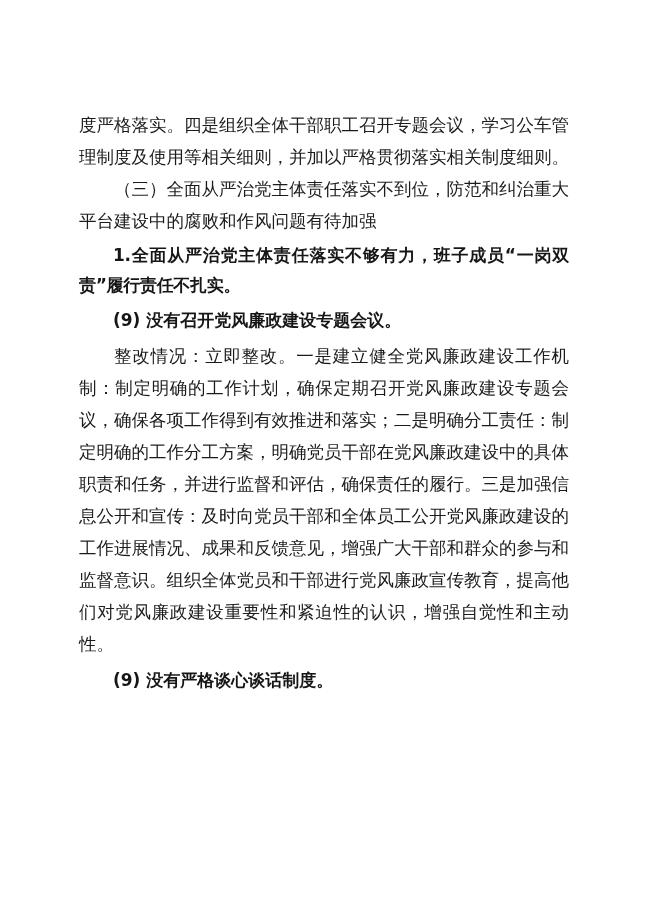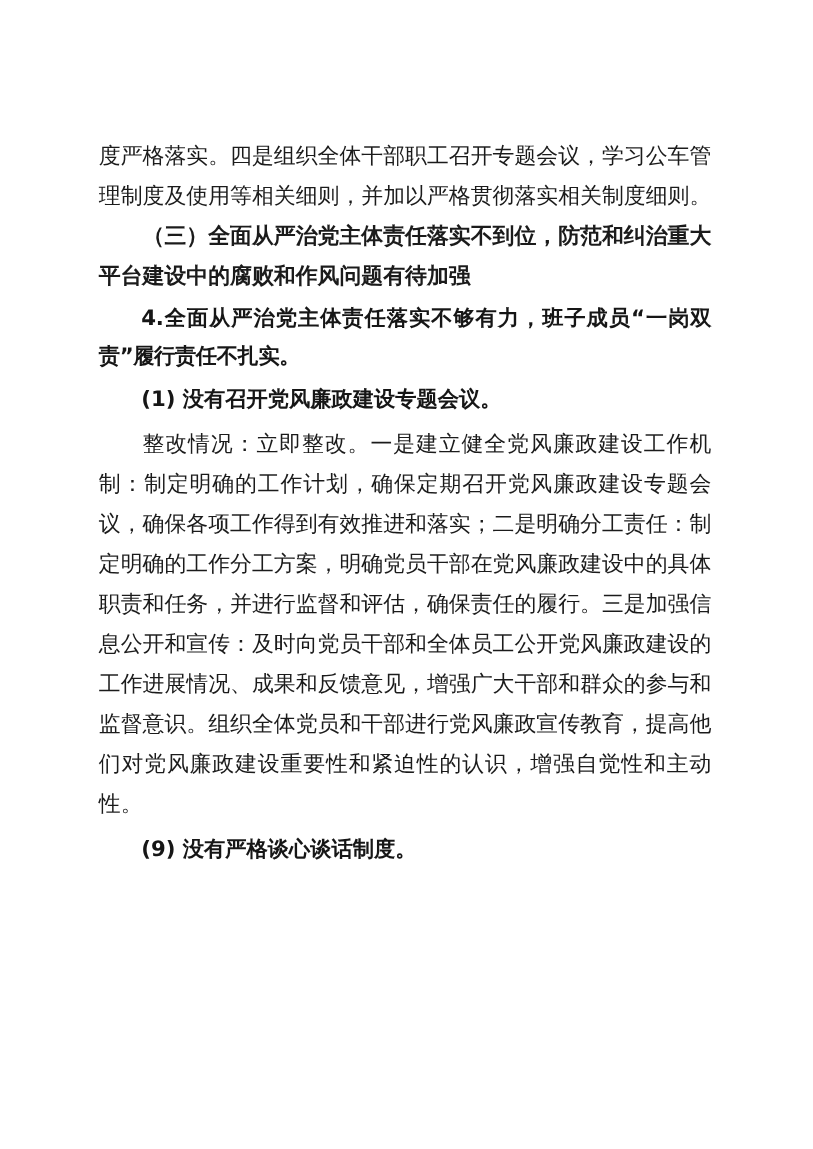--- a/index.html
+++ b/index.html
@@ -29,21 +29,21 @@
     text-align: justify;
     text-indent: 2em;
     font-family: "DejaVu Serif", "Liberation Serif", serif;
     color: #1b1b1b;
     word-break: break-all;
   }
   .para.no-indent {
     text-indent: 0;
   }
   .heading-kai {
-    font-weight: 700;
+    font-weight: 400;
   }
   .heading-hei {
     font-family: "DejaVu Sans", "Liberation Sans", sans-serif;
     font-weight: 700;
     font-size: 17px;
     line-height: 30px;
     letter-spacing: -0.3px;
     margin-top: 3px;
     color: #161616;
   }
@@ -74,23 +74,23 @@
 </head>
 <body>
 
 <div class="page">
   <div class="content">
 
     <p class="para no-indent">度严格落实。四是组织全体干部职工召开专题会议，学习公车管理制度及使用等相关细则，并加以严格贯彻落实相关制度细则。</p>
 
     <p class="para heading-kai">（三）全面从严治党主体责任落实不到位，防范和纠治重大平台建设中的腐败和作风问题有待加强</p>
 
-    <p class="para heading-hei">4.全面从严治党主体责任落实不够有力，班子成员“一岗双责”履行责任不扎实。</p>
+    <p class="para heading-hei">1.全面从严治党主体责任落实不够有力，班子成员“一岗双责”履行责任不扎实。</p>
 
-    <p class="para subheading-hei">(1) 没有召开党风廉政建设专题会议。</p>
+    <p class="para subheading-hei">(9) 没有召开党风廉政建设专题会议。</p>
 
     <p class="para">
       <span class="para-label">整改情况：</span><span>立即整改。一是建立健全党风廉政建设工作机制：制定明确的工作计划，确保定期召开党风廉政建设专题会议，确保各项工作得到有效推进和落实；二是明确分工责任：制定明确的工作分工方案，明确党员干部在党风廉政建设中的具体职责和任务，并进行监督和评估，确保责任的履行。三是加强信息公开和宣传：及时向党员干部和全体员工公开党风廉政建设的工作进展情况、成果和反馈意见，增强广大干部和群众的参与和监督意识。组织全体党员和干部进行党风廉政宣传教育，提高他们对党风廉政建设重要性和紧迫性的认识，增强自觉性和主动性。</span>
     </p>
 
     <p class="para subheading-hei">(9) 没有严格谈心谈话制度。</p>
 
 
   </div>
 

